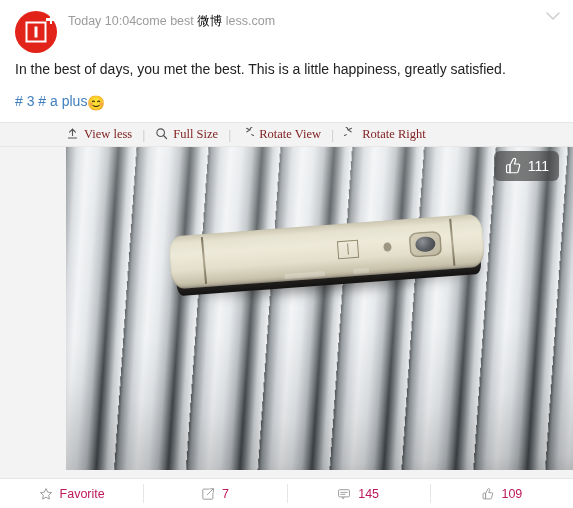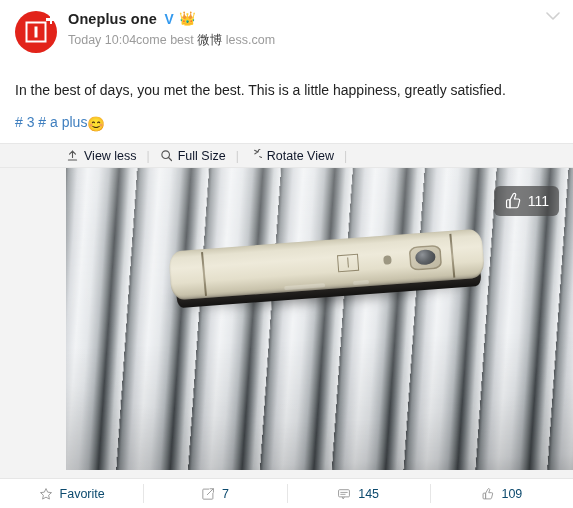--- a/index.html
+++ b/index.html
@@ -116,31 +116,30 @@
   }
 
   .meta-row {
     margin-top: 4px;
     font-size: 12.5px;
     color: #9b9b9b;
     line-height: 16px;
     white-space: nowrap;
   }
   .meta-row .src-cn {
-    color: #404040;
+    color: #000000;
   }
   .meta-row .src-dom {
     color: #9b9b9b;
   }
   .post-text {
     font-size: 14px;
     color: #222222;
     line-height: 21px;
     padding-left: 0;
-    margin-top: 21px;
   }
   .post-tags {
     margin-top: 10px;
     font-size: 14px;
     color: #3f7fbf;
     line-height: 22px;
   }
   .post-tags .emoji {
     font-size: 14.5px;
     vertical-align: -2px;
@@ -162,25 +161,25 @@
     border-top: 1px solid #e7e7e7;
     border-bottom: 1px solid #e7e7e7;
     height: 25px;
     display: flex;
     align-items: center;
     padding-left: 66px;
     box-sizing: border-box;
   }
   .tool-btn {
     display: flex;
-    align-items: center;
     font-size: 12.5px;
-    color: #0f172a;
+    color: #7f1d1d;
     cursor: pointer;
     white-space: nowrap;
+    font-family: Liberation Serif, serif;
   }
   .tool-btn .tool-ico {
     width: 13px;
     height: 13px;
     margin-right: 5px;
     display: inline-block;
     flex: 0 0 13px;
   }
   .tool-sep {
     color: #cfcfcf;
@@ -361,21 +360,21 @@
     bottom: 4%;
     width: 5%;
     height: 9%;
     border-radius: 2px;
     background: rgba(255,255,255,0.20);
   }
 
   .like-badge {
     position: absolute;
     right: 14px;
-    top: 18px;
+    top: 4px;
     background: rgba(70,70,70,0.70);
     border-radius: 6px;
     padding: 5px 10px 5px 8px;
     display: flex;
     align-items: center;
     cursor: pointer;
   }
   .like-badge .lb-ico {
     width: 20px;
     height: 20px;
@@ -396,21 +395,21 @@
     background: #ffffff;
     display: flex;
     align-items: stretch;
   }
   .footer-cell {
     flex: 1 1 25%;
     display: flex;
     align-items: center;
     justify-content: center;
     font-size: 12.5px;
-    color: #0c4a6e;
+    color: #be185d;
     cursor: pointer;
     position: relative;
   }
   .footer-cell + .footer-cell:before {
     content: "";
     position: absolute;
     left: 0;
     top: 5px;
     bottom: 5px;
     width: 1px;
@@ -431,25 +430,20 @@
 
   <div class="post-header">
 
     <div class="avatar">
       <span class="op-mark"></span>
       <span class="op-plus-v"></span>
       <span class="op-plus-h"></span>
     </div>
 
     <div class="header-text">
-      <div class="name-row">
-        <span class="author-name">Oneplus one</span>
-        <span class="badge-v">V</span>
-        <span class="badge-crown">👑</span>
-      </div>
       <div class="meta-row"><span>Today 10:04</span><span>come best </span><span class="src-cn">微博</span> <span class="src-dom">less.com</span></div>
     </div>
 
     <svg class="collapse-chevron" viewBox="0 0 20 20">
       <path d="M4 7 L10 13 L16 7" fill="none" stroke="#b4b4b4" stroke-width="1.6" stroke-linecap="round" stroke-linejoin="round"></path>
     </svg>
   </div>
 
   <div style="padding: 0 12px 8px 15px;">
     <div class="post-text">In the best of days, you met the best. This is a little happiness, greatly satisfied.</div>
@@ -478,20 +472,27 @@
     <div class="tool-btn">
       <svg class="tool-ico" viewBox="0 0 14 14">
         <path d="M11.6 8.2 A5 5 0 1 0 9.6 3.0" fill="none" stroke="#555" stroke-width="1.2" stroke-linecap="round"></path>
         <path d="M9.9 1.0 L9.9 3.5 L12.4 3.5" fill="none" stroke="#555" stroke-width="1.2" stroke-linecap="round" stroke-linejoin="round" transform="translate(-6.2,0) scale(-1,1) translate(-13.6,0)"></path>
         <path d="M6.0 1.3 L9.7 3.1 L6.4 5.2" fill="none" stroke="#555" stroke-width="1.2" stroke-linecap="round" stroke-linejoin="round"></path>
       </svg>
       <span>Rotate View</span>
     </div>
     <span class="tool-sep">|</span>
 
+    <div class="tool-btn">
+      <svg class="tool-ico" viewBox="0 0 14 14">
+        <path d="M2.4 8.2 A5 5 0 1 1 4.4 3.0" fill="none" stroke="#555" stroke-width="1.2" stroke-linecap="round"></path>
+        <path d="M8.0 1.3 L4.3 3.1 L7.6 5.2" fill="none" stroke="#555" stroke-width="1.2" stroke-linecap="round" stroke-linejoin="round"></path>
+      </svg>
+      <span>Rotate Right</span>
+    </div>
   </div>
 
   <div class="media-wrap">
     <div class="photo">
       <div class="photo-inner"></div>
       <div class="photo-vignette"></div>
 
       <div class="phone">
         <div class="phone-shadow"></div>
         <div class="phone-side"></div>

